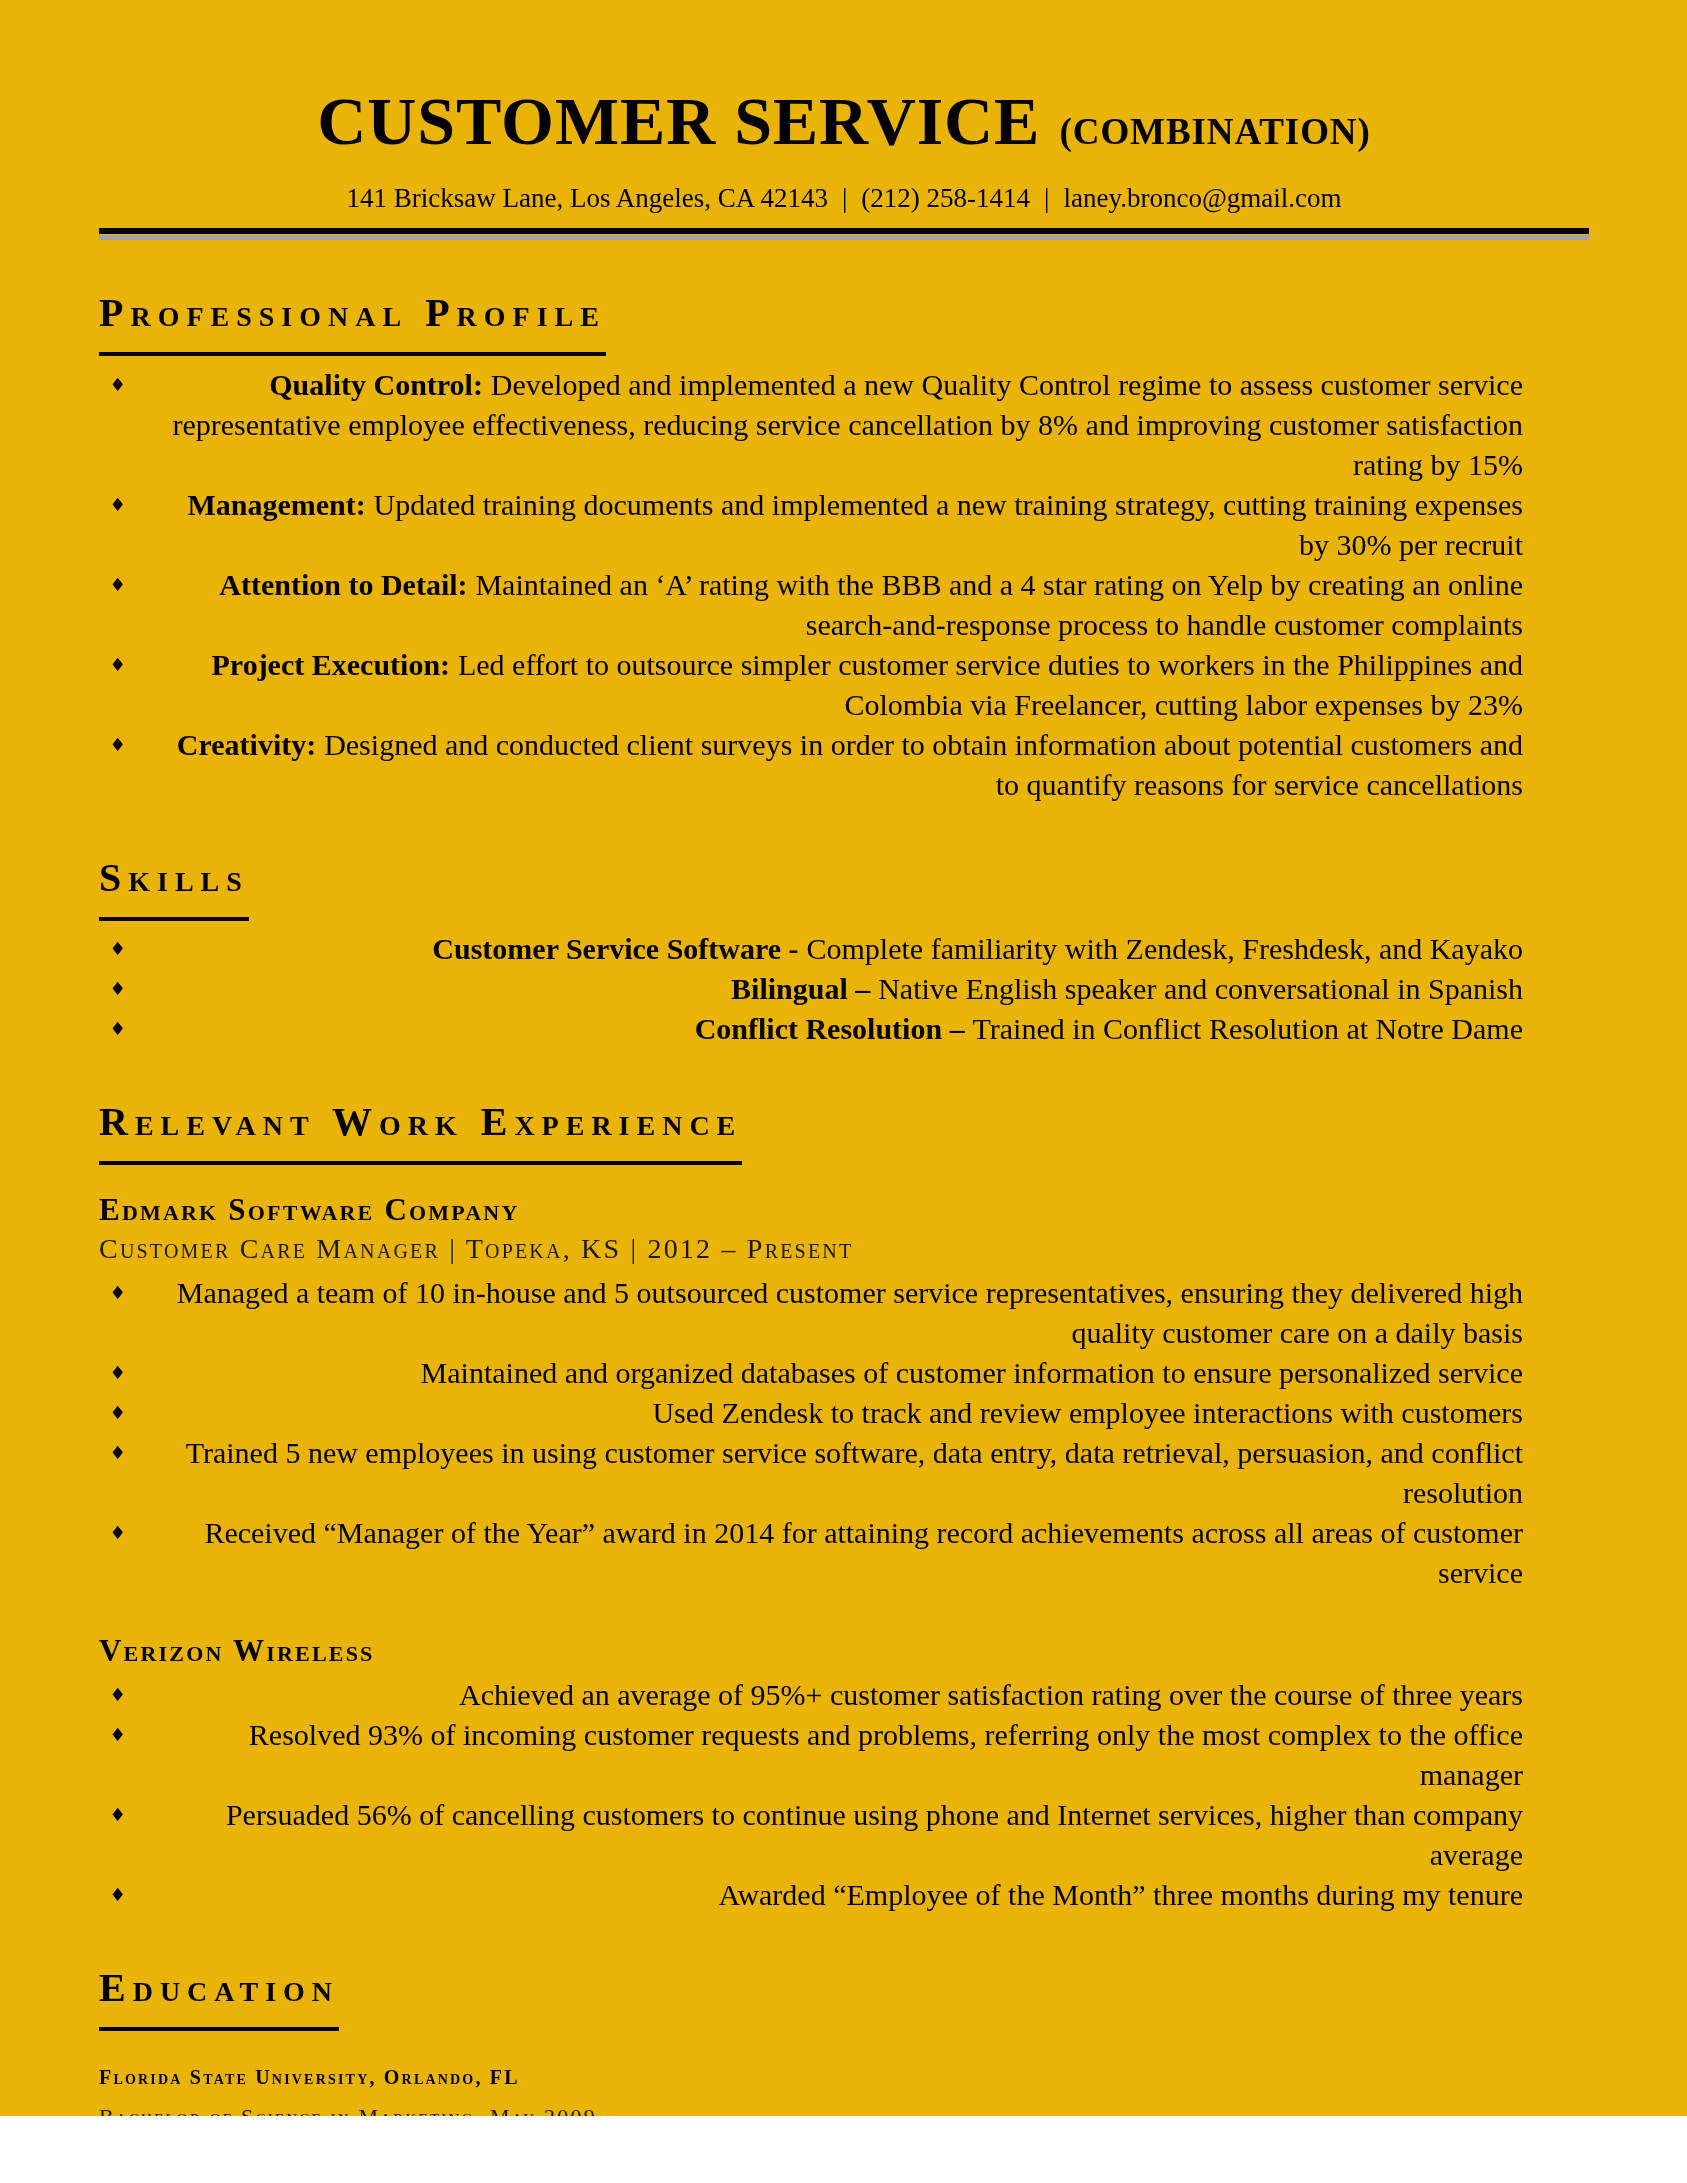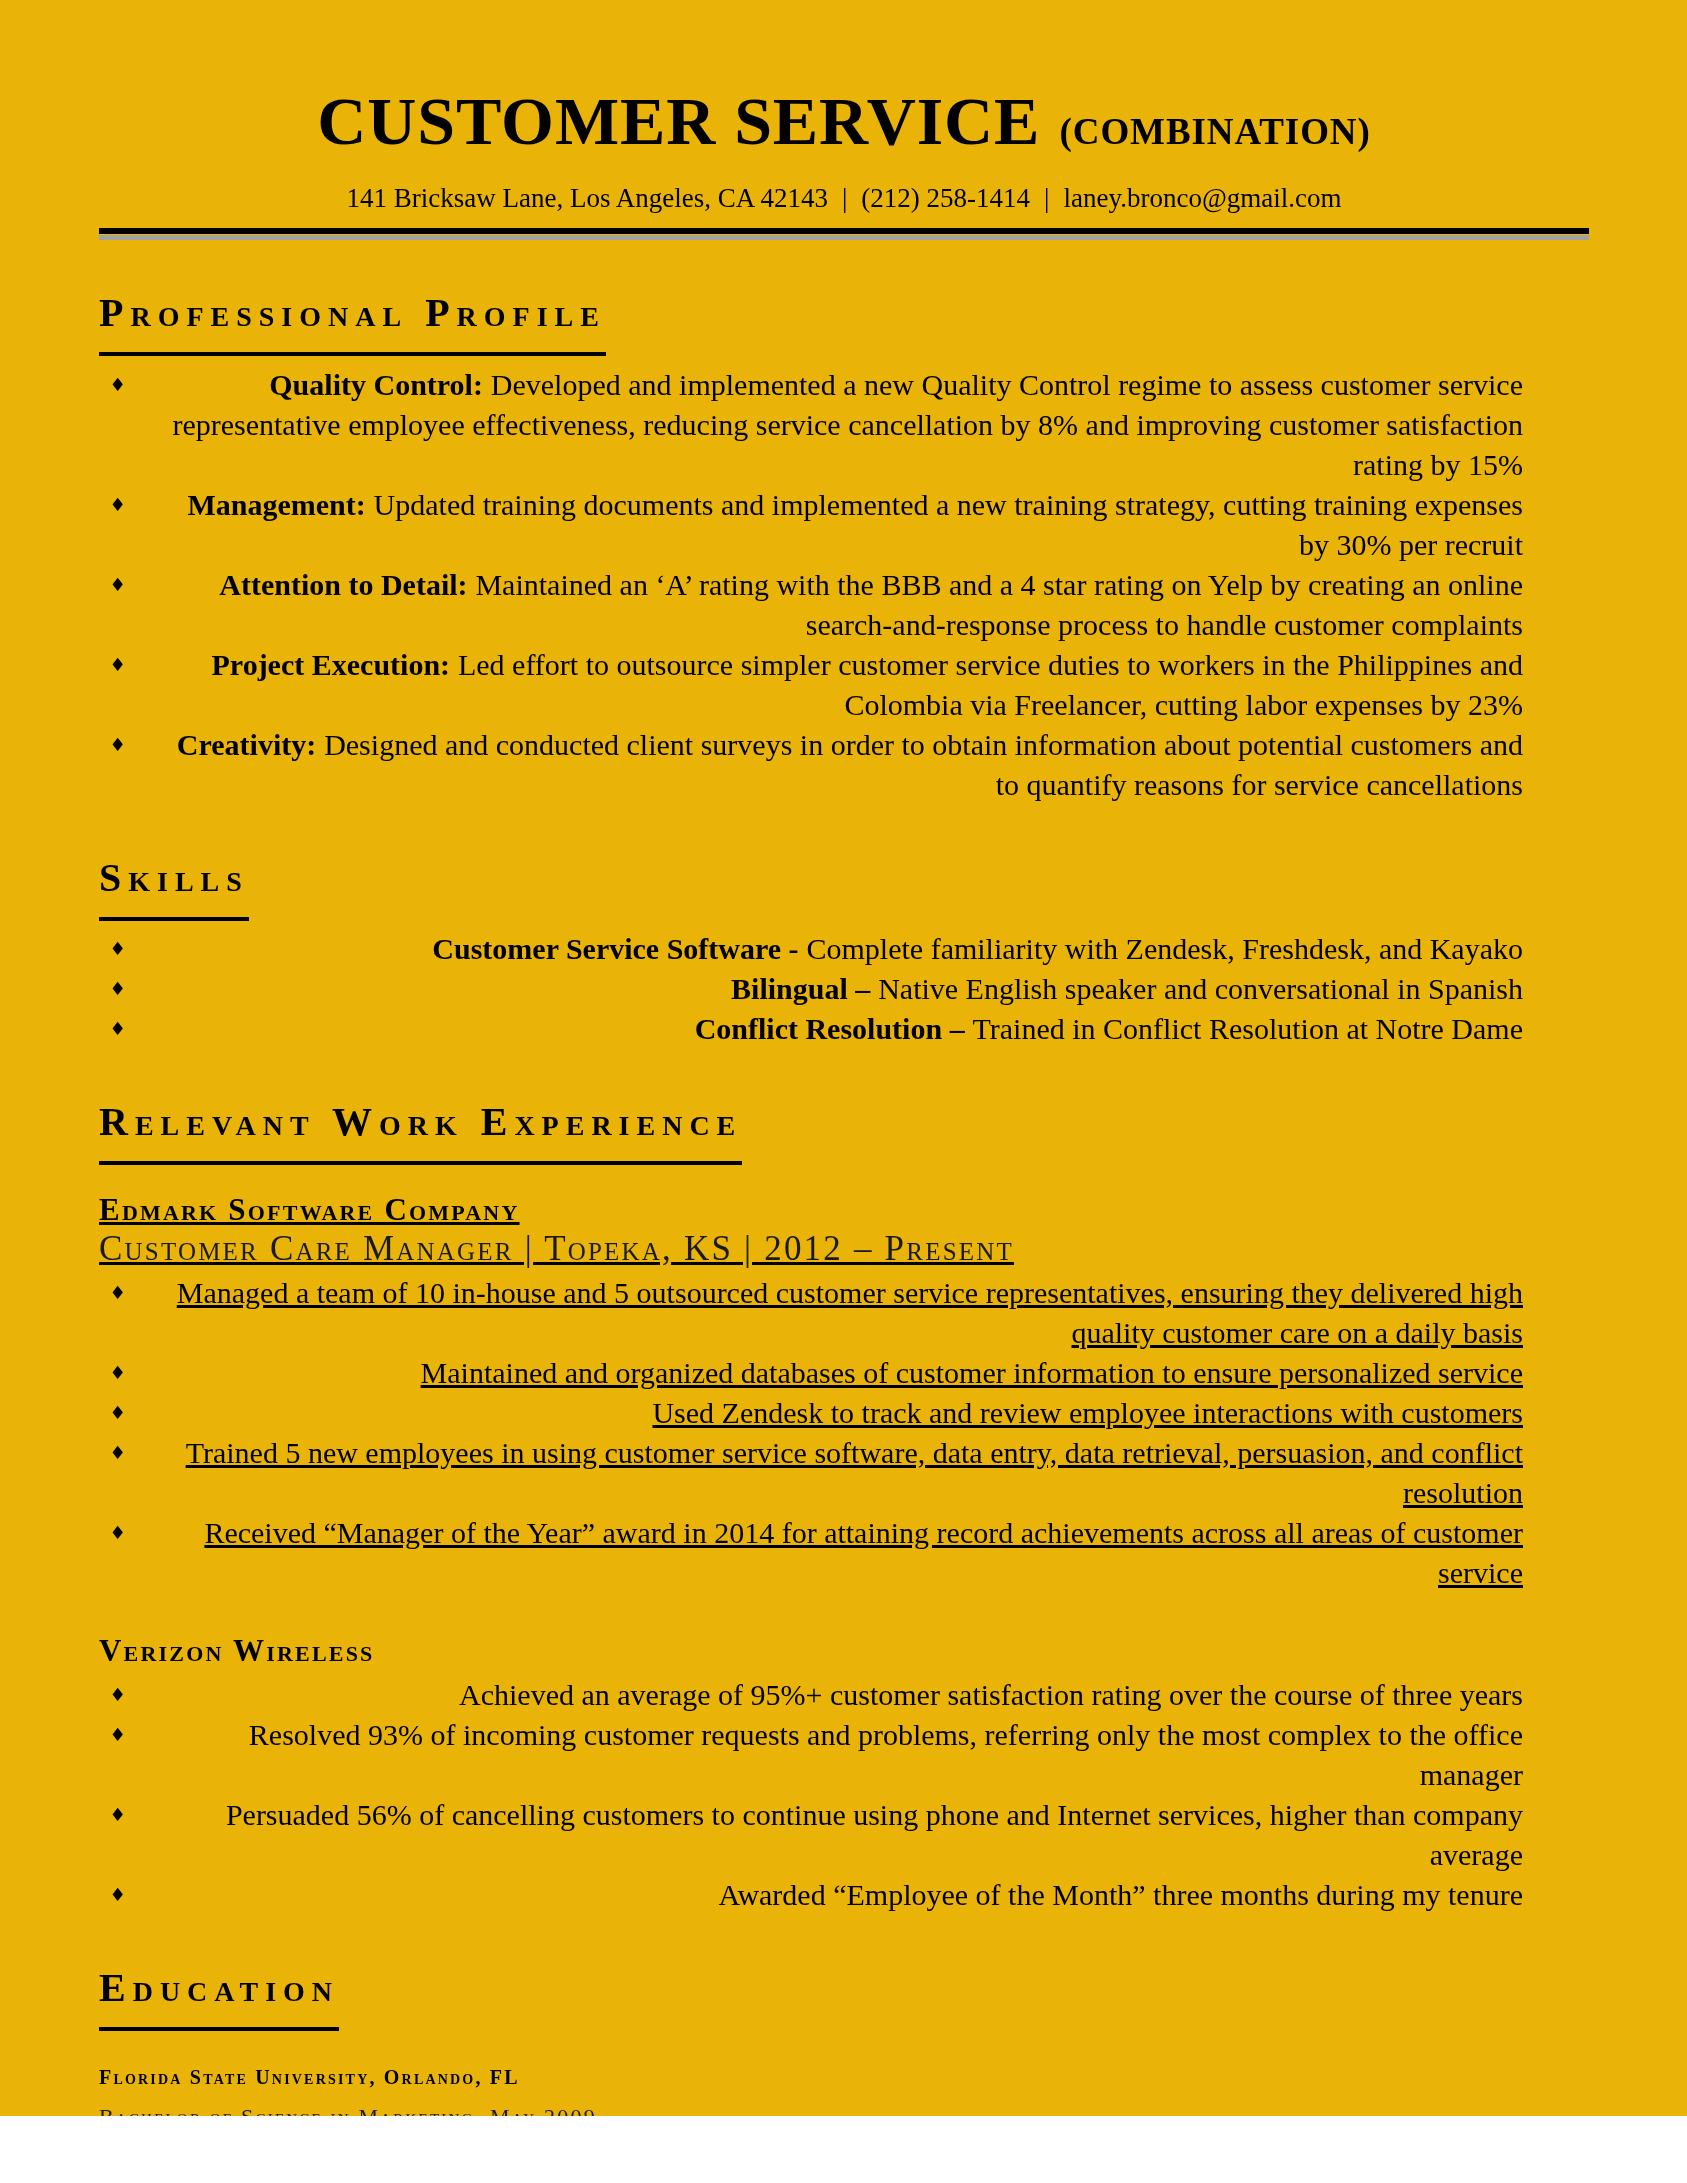--- a/index.html
+++ b/index.html
@@ -71,30 +71,30 @@
     top: 0;
     font-size: 18.3px;
     line-height: 40px;
     font-family: "DejaVu Sans", sans-serif;
   }
   .li-text { display: block; max-width: 1363px; text-align: right; }
   .lead { margin-right: 7.9px; }
 
   
   .job { margin-top: 38px; }
-  .job-first { margin-top: 24.5px; text-decoration: underline; }
+  .job-first { margin-top: 24.5px; }
   .company {
     font-size: 31px;
     font-weight: 700;
     font-variant: small-caps;
     letter-spacing: 2.2px;
     line-height: 39px;
   }
   .jobmeta {
-    font-size: 35px;
+    font-size: 28px;
     font-variant: small-caps;
     letter-spacing: 2.2px;
     line-height: 39px;
     color: #1a1a1a;
   }
   .job ul.bullets { margin-top: 5.2px; }
 
   
   .school {
     margin-top: 26px;

